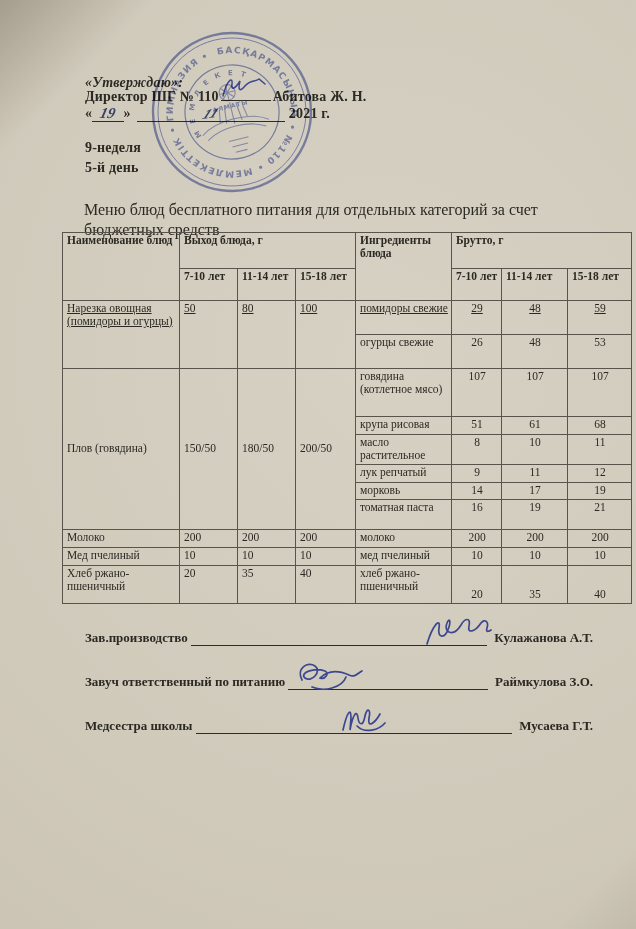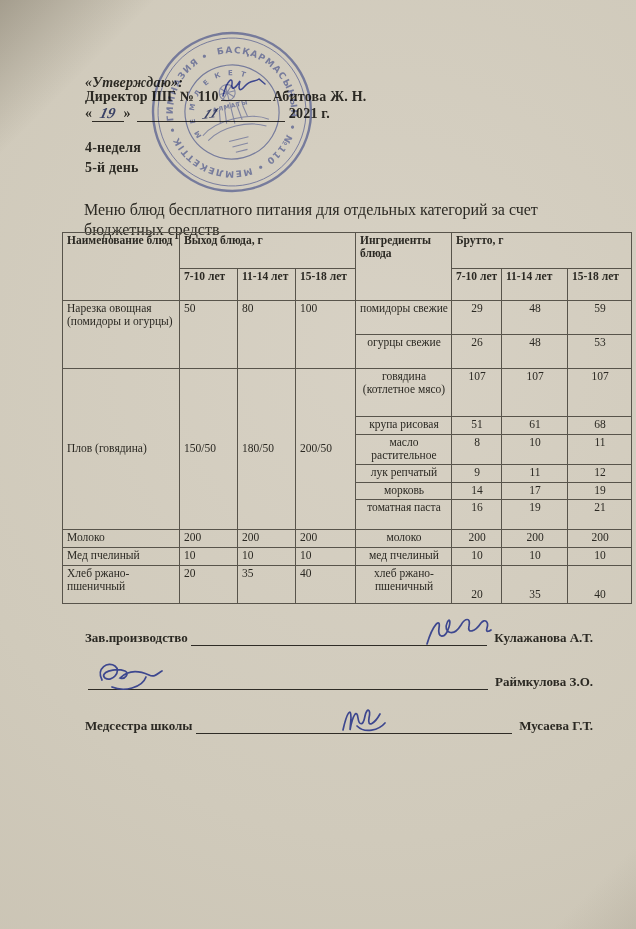--- a/index.html
+++ b/index.html
@@ -39,21 +39,21 @@
   .doc-title{position:absolute;left:84px;top:200px;width:508px;font-size:16px;line-height:1.25;z-index:2;}
   
   .tbl-wrap{position:absolute;left:62px;top:232px;z-index:2;}
   table.menu{border-collapse:collapse;table-layout:fixed;width:569px;font-size:11.5px;line-height:1.12;}
   table.menu th,table.menu td{border:1px solid #58544b;padding:1px 3px 2px 4px;vertical-align:top;overflow:hidden;}
   table.menu th{font-weight:bold;text-align:left;}
   tr.h1{height:36px;}
   tr.h2{height:32px;padding-left:35px;}
   td.c-dish{text-align:left;}
   td.c-out{text-align:left;}
-  td.c-ing{text-align:center;}
+  td.c-ing{text-align:left;}
   td.c-br{text-align:center;}
   .v-mid{vertical-align:middle !important;}
   .v-bot{vertical-align:bottom !important;}
   
   .sigs{position:absolute;left:85px;top:630px;width:508px;z-index:2;text-align:right;}
   .sig-row{display:flex;align-items:flex-end;margin-bottom:28px;font-weight:bold;font-size:13px;white-space:nowrap;}
   .sig-line{flex:1;border-bottom:1.4px solid #2f2c26;height:15px;position:relative;margin:0 3px;}
   .sig-name{padding-left:4px;}
   .scribble{position:absolute;bottom:-9px;}
 </style>
@@ -95,21 +95,21 @@
   <div class="hdr-line director">
     <span>Директор  ШГ № 110</span><span class="u dir-gap"><svg class="ink-svg" style="left:-4px;top:-14px;" width="52" height="30" viewBox="0 0 52 30">
           <path d="M6 24 C10 8 16 4 15 12 C14 19 18 17 23 9 C21 17 22 21 28 14 C33 8 38 10 42 7 L48 12" stroke="#3d478f" stroke-width="1.5" fill="none" stroke-linecap="round"></path>
         </svg></span><span>Абитова  Ж. Н.</span>
   </div>
 
   <div class="hdr-line date-line">
     <span>«</span><span class="u hw"><span class="hw19">19</span></span><span>»</span><span class="u date-mid"><span class="hw hw11">11</span></span><span>2021 г.</span>
   </div>
 
-  <div class="hdr-line week">4-неделя</div>
+  <div class="hdr-line week">9-неделя</div>
   <div class="hdr-line day">5-й день</div>
 
   <div class="doc-title">Меню блюд бесплатного питания для отдельных категорий за счет бюджетных средств</div>
 
   <div class="tbl-wrap">
     <table class="menu">
       <colgroup>
         <col style="width:117px">
           <col style="width:58px">
           <col style="width:58px">
@@ -129,21 +129,21 @@
         <tr class="h2">
           <th>7-10 лет</th>
           <th>11-14 лет</th>
           <th>15-18 лет</th>
           <th>7-10 лет</th>
           <th>11-14 лет</th>
           <th>15-18 лет</th>
         </tr>
       </thead>
       <tbody>
-          <tr style="height: 34px;">
+          <tr style="height: 34px; text-decoration: underline;">
             <td class="c-dish" rowspan="2">Нарезка овощная (помидоры и огурцы)</td>
             <td class="c-out" rowspan="2">50</td>
             <td class="c-out" rowspan="2">80</td>
             <td class="c-out" rowspan="2">100</td>
             <td class="c-ing">помидоры свежие</td>
             <td class="c-br">29</td>
             <td class="c-br">48</td>
             <td class="c-br">59</td>
           </tr>
           <tr style="height: 34px;">
@@ -230,20 +230,21 @@
     <div class="sig-row">
       <span>Зав.производство</span>
       <span class="sig-line">
         <svg class="scribble" style="right:-6px;" width="72" height="42" viewBox="0 0 72 42">
           <path d="M6 32 C12 12 20 5 18 16 C16 26 24 28 28 15 C30 8 28 6 26 11 C22 20 32 26 40 13 C44 6 50 5 48 14 C46 22 54 20 60 11 C64 6 68 10 66 16 C64 22 70 18 70 18" stroke="#3d478f" stroke-width="1.7" fill="none" stroke-linecap="round"></path>
         </svg>
       </span>
       <span class="sig-name">Кулажанова А.Т.</span>
     </div>
     <div class="sig-row">
+      <span>Завуч  ответственный  по  питанию</span>
       <span class="sig-line">
         <svg class="scribble" style="left:4px;" width="78" height="40" viewBox="0 0 78 40">
           <path d="M10 22 C4 10 16 3 23 8 C30 13 20 25 13 20 C7 15 22 9 33 13 C38 15 33 22 28 20 C37 11 48 13 57 17 C63 20 66 15 70 13 M54 19 C50 30 32 34 20 29" stroke="#3d478f" stroke-width="1.7" fill="none" stroke-linecap="round"></path>
         </svg>
       </span>
       <span class="sig-name">Раймкулова З.О.</span>
     </div>
     <div class="sig-row">
       <span>Медсестра  школы</span>
       <span class="sig-line">

